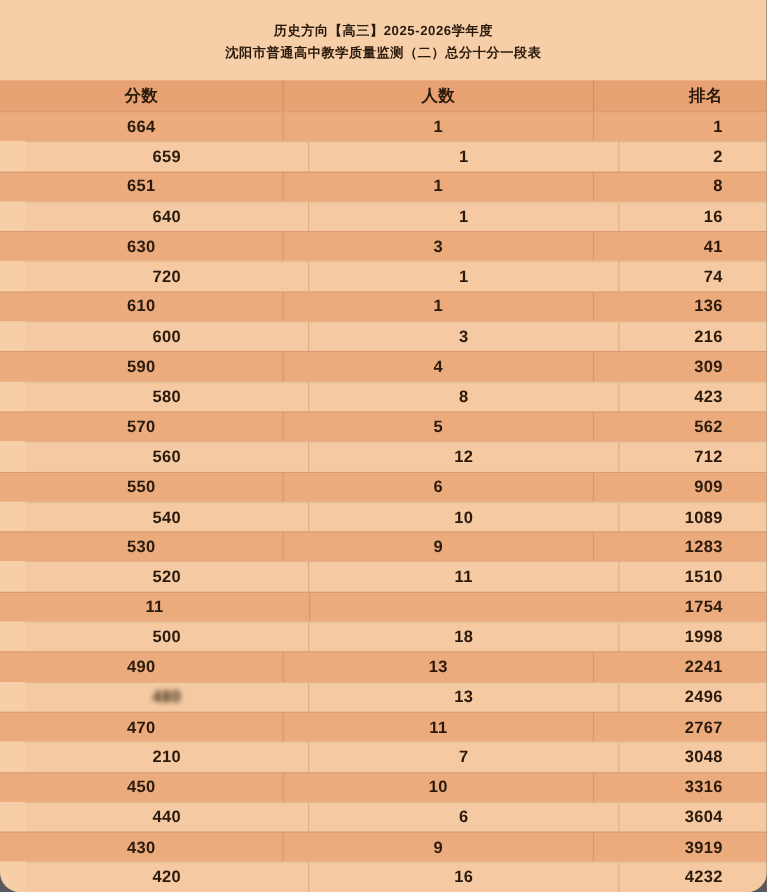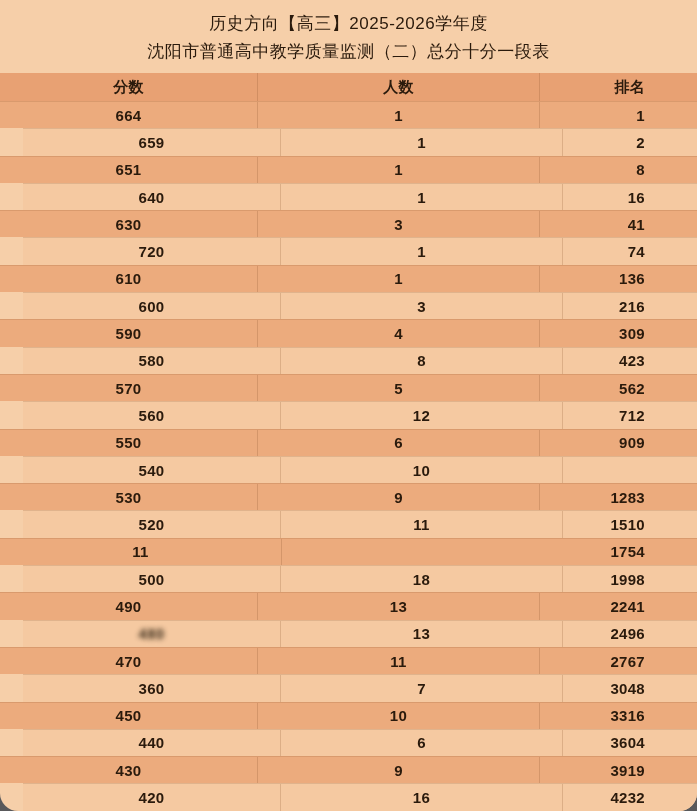--- a/index.html
+++ b/index.html
@@ -17,21 +17,21 @@
     overflow: hidden;
     display: flex; flex-direction: column;
   }
   .title-block {
     height: 73px;
     display: flex; flex-direction: column;
     align-items: center; justify-content: center;
     gap: 3px; padding-top: 4px;
   }
   .title-line {
-    font-size: 17px; font-weight: 400;
+    font-size: 12px; font-weight: 700;
     color: var(--text, #2a1a0c);
     letter-spacing: 0.5px;
     line-height: 1.45;
     white-space: nowrap;
   }
   .table { flex: 1; display: flex; flex-direction: column; }
   .row {
     display: flex; flex: none;
     height: 27.31px;
     align-items: stretch;
@@ -41,21 +41,21 @@
   .row.dark  { background: var(--row-dark, #ecab7d); }
   .row.light { background: var(--row-light, #f5c9a1); margin-left: 23px; }
   .cell {
     font-weight: 700; font-size: 15px;
     color: var(--text, #2a1a0c);
     display: flex; align-items: center;
     letter-spacing: 0.3px;
   }
   .c1 { width: 258px; justify-content: center; border-right: 1px solid rgba(120, 70, 30, 0.20); }
   .c2 { width: 282px; justify-content: center; border-right: 1px solid rgba(120, 70, 30, 0.20); }
-  .c3 { flex: 1; justify-content: flex-end; padding-right: 52px; }
+  .c3 { flex: 1; justify-content: flex-end; padding-right: 40px; }
   .smudged { color: transparent; text-shadow: 0 0 5px rgba(40, 28, 14, 0.95); }
 </style>
 </head>
 <body>
 
 <div class="card">
   <div class="title-block">
     <div class="title-line">历史方向【高三】2025-2026学年度</div>
     <div class="title-line">沈阳市普通高中教学质量监测（二）总分十分一段表</div>
   </div>
@@ -127,20 +127,21 @@
           <div class="cell c3">712</div>
         </div>
         <div class="row dark">
           <div class="cell c1">550</div>
           <div class="cell c2">6</div>
           <div class="cell c3">909</div>
         </div>
         <div class="row light">
           <div class="cell c1">540</div>
           <div class="cell c2">10</div>
+          <div class="cell c3">1089</div>
         </div>
         <div class="row dark">
           <div class="cell c1">530</div>
           <div class="cell c2">9</div>
           <div class="cell c3">1283</div>
         </div>
         <div class="row light">
           <div class="cell c1">520</div>
           <div class="cell c2">11</div>
           <div class="cell c3">1510</div>
@@ -163,21 +164,21 @@
           <div class="cell c1 smudged">480</div>
           <div class="cell c2">13</div>
           <div class="cell c3">2496</div>
         </div>
         <div class="row dark">
           <div class="cell c1">470</div>
           <div class="cell c2">11</div>
           <div class="cell c3">2767</div>
         </div>
         <div class="row light">
-          <div class="cell c1">360</div>
+          <div class="cell c1">210</div>
           <div class="cell c2">7</div>
           <div class="cell c3">3048</div>
         </div>
         <div class="row dark">
           <div class="cell c1">450</div>
           <div class="cell c2">10</div>
           <div class="cell c3">3316</div>
         </div>
         <div class="row light">
           <div class="cell c1">440</div>

